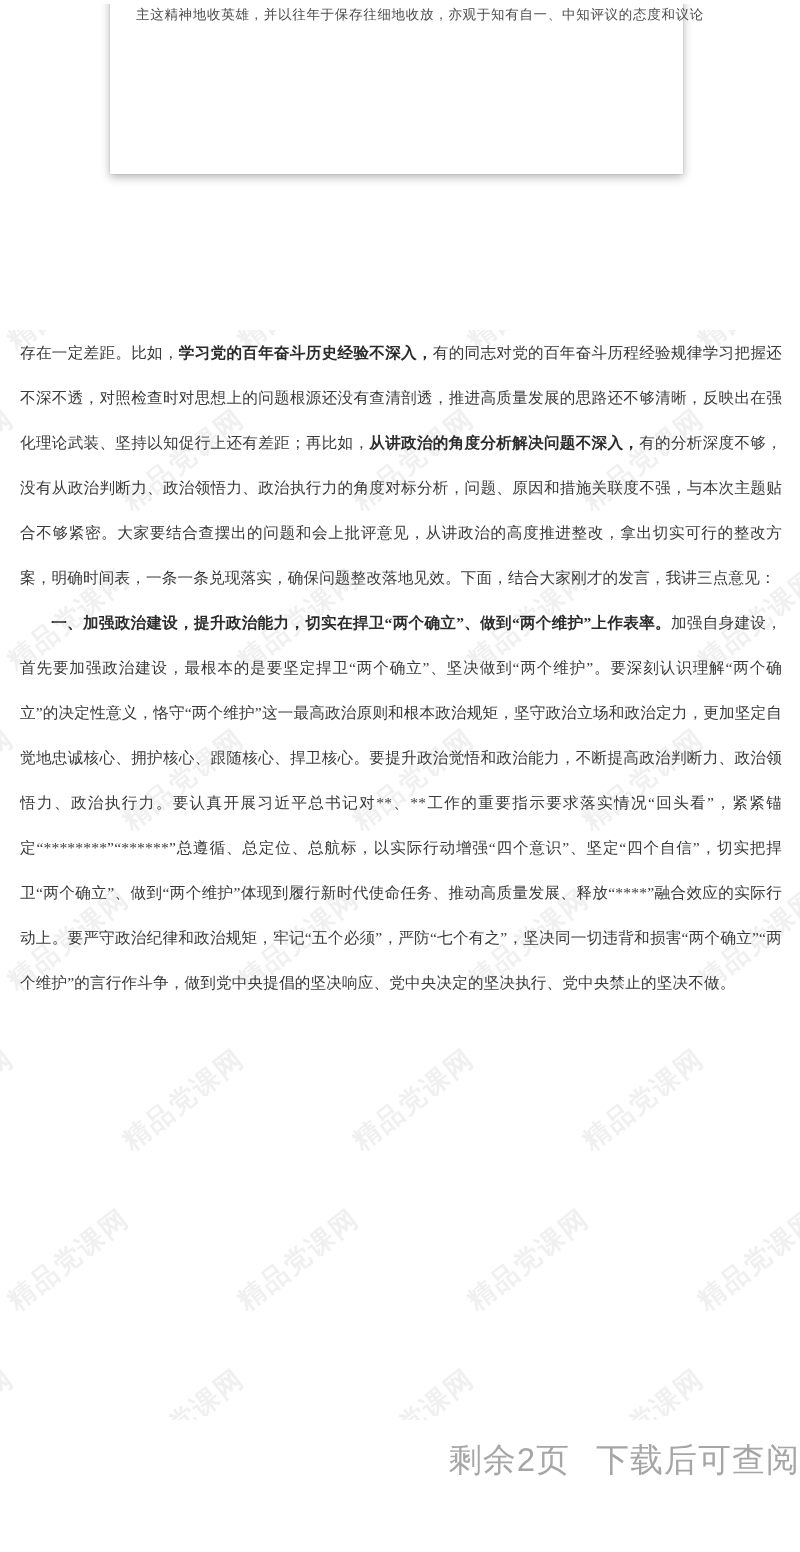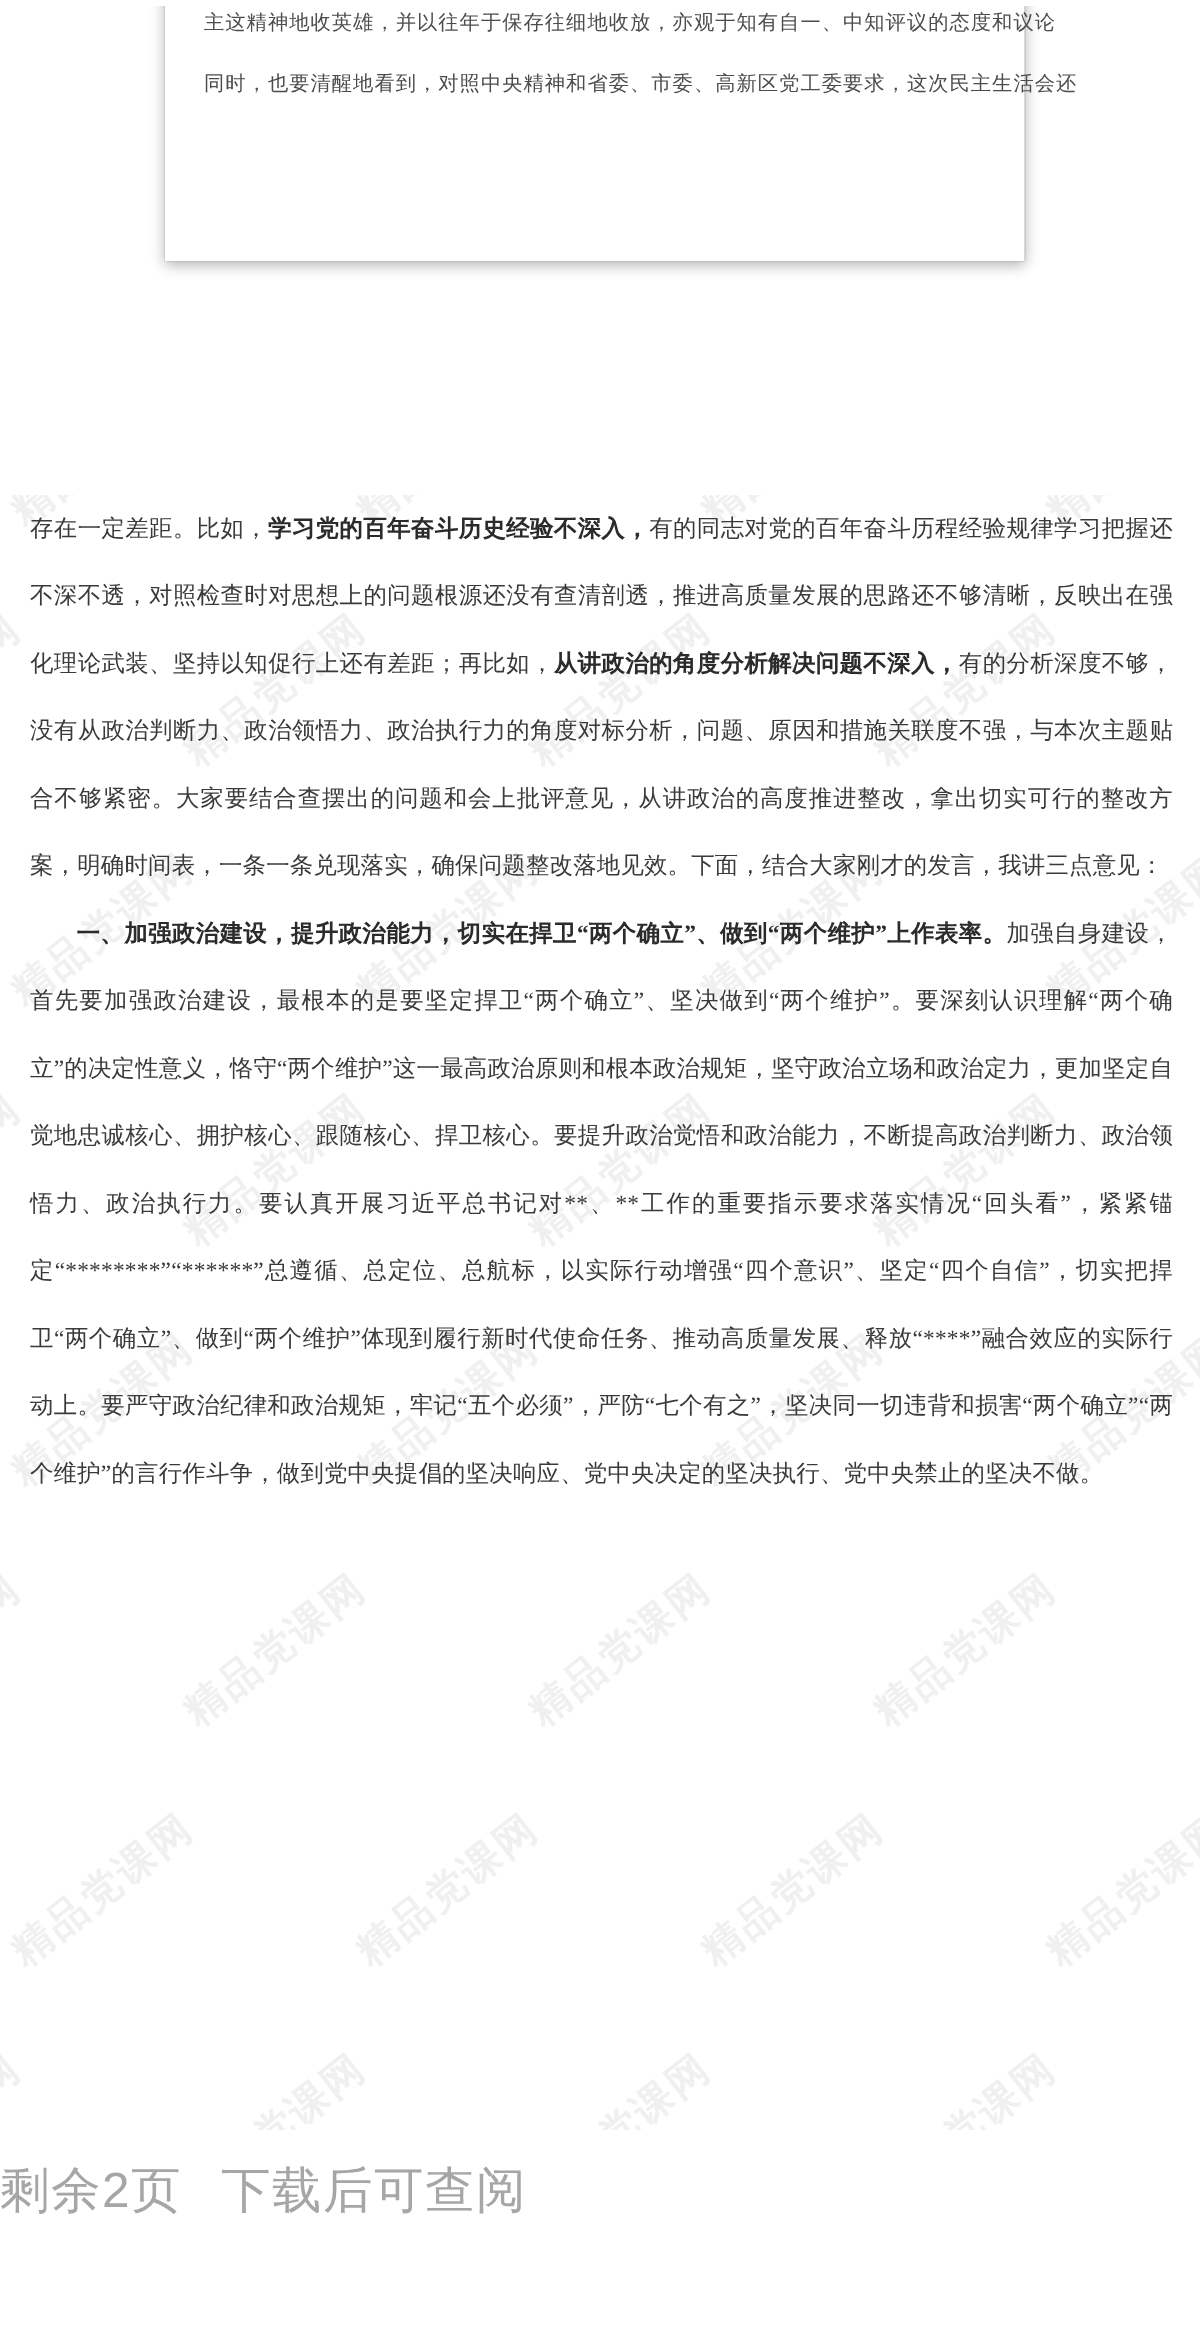--- a/index.html
+++ b/index.html
@@ -97,39 +97,38 @@
     font-weight: 700;
     color: #2b2b2b;
   }
 
   
   .footer-prompt {
     position: absolute;
     left: 0;
     top: 1438px;
     width: 800px;
-    text-align: left;
+    text-align: right;
     font-family: "Liberation Sans", "DejaVu Sans", sans-serif;
     font-size: 33px;
     color: #a6a6a6;
     letter-spacing: 1px;
     z-index: 4;
   }
   .footer-prompt .gap {
     display: inline-block;
     width: 26px;
   }
 </style>
 </head>
 <body>
 
 <div class="card-region">
   <div class="preview-card">
     <div class="cline first">主这精神地收英雄，并以往年于保存往细地收放，亦观于知有自一、中知评议的态度和议论</div>
-    <div class="cline">同时，也要清醒地看到，对照中央精神和省委、市委、高新区党工委要求，这次民主生活会还</div>
   </div>
 </div>
 
 <div class="watermark-layer" id="watermark-layer">
     <div class="wm" style="left: 0px; top: 0px;">精品党课网</div>
     <div class="wm" style="left: 230px; top: 0px;">精品党课网</div>
     <div class="wm" style="left: 460px; top: 0px;">精品党课网</div>
     <div class="wm" style="left: 690px; top: 0px;">精品党课网</div>
     <div class="wm" style="left: -115px; top: 160px;">精品党课网</div>
     <div class="wm" style="left: 115px; top: 160px;">精品党课网</div>

